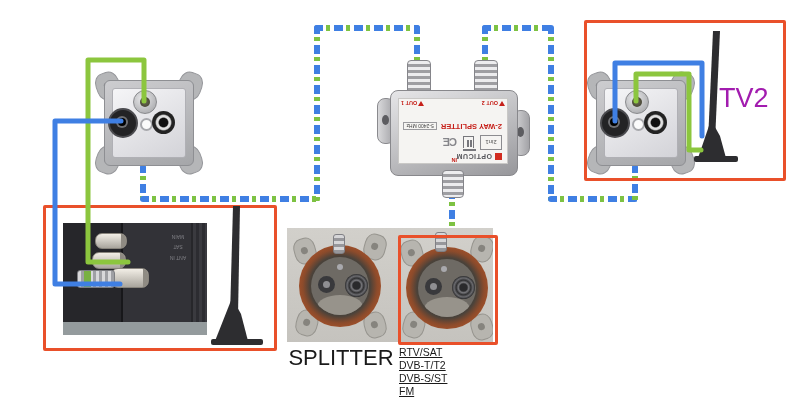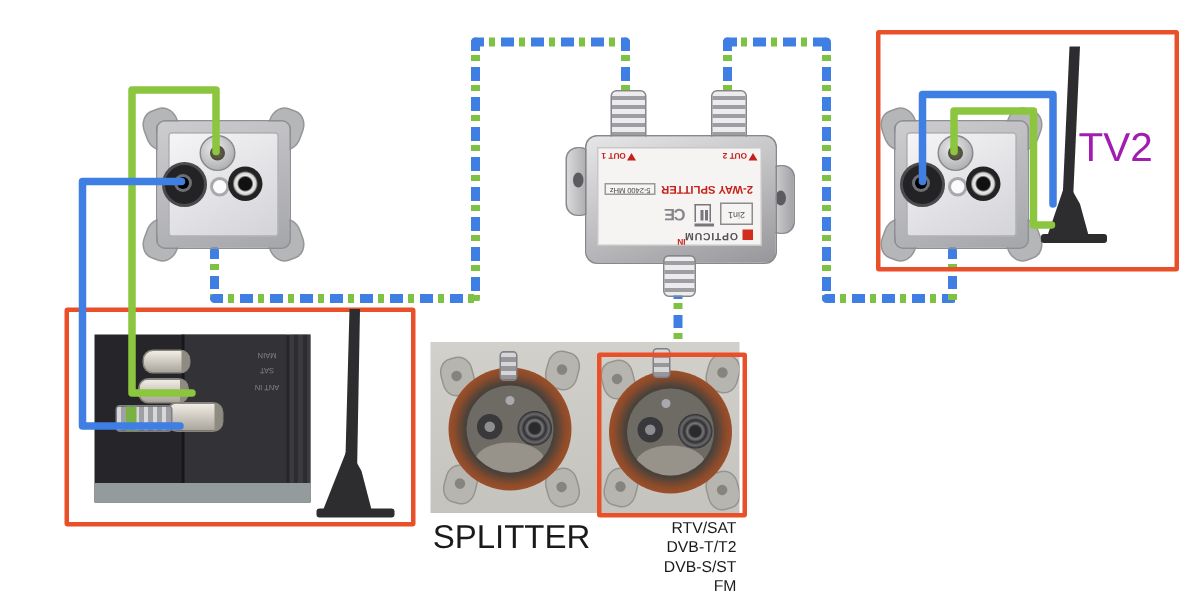--- a/index.html
+++ b/index.html
@@ -100,22 +100,22 @@
   .mport2{position:absolute;left:53px;top:42px;width:23px;height:23px;border-radius:50%;
         background:radial-gradient(circle,#2a2a2c 22%,#77777b 32%,#303032 45%,#6a6a6e 58%,#2f2f31 70%);}
   .mscrew{position:absolute;width:6px;height:6px;border-radius:50%;background:#a9a9ad;}
   .fstub{position:absolute;width:10px;height:18px;border-radius:3px;
         background:repeating-linear-gradient(180deg,#d6d6d8 0 3px,#97979b 3px 6px);border:1px solid #808085;}
 
   
   .tvlabel{position:absolute;font-size:27px;color:#a21caf;letter-spacing:0px;}
   .capleft{position:absolute;left:282px;top:344px;width:118px;text-align:center;
         font-size:22px;color:#1a1a1a;line-height:28px;}
-  .capright{position:absolute;left:399px;top:346px;width:92px;text-align:right;
-        font-size:10.5px;color:#1a1a1a;line-height:13px;}
+  .capright{position:absolute;left:399px;top:346px;width:92px;text-align:left;
+        font-size:10.5px;color:#1a1a1a;line-height:13px;text-decoration:underline;}
   svg.overlay{position:absolute;left:0;top:0;pointer-events:none;}
 </style>
 </head>
 <body>
 
 <div id="canvas">
 
   <div class="trunkV" style="left:140px;top:164px;height:38px;"></div>
   <div class="trunkH" style="left:140px;top:196px;width:180px;"></div>
   <div class="trunkV" style="left:314px;top:25px;height:177px;"></div>

